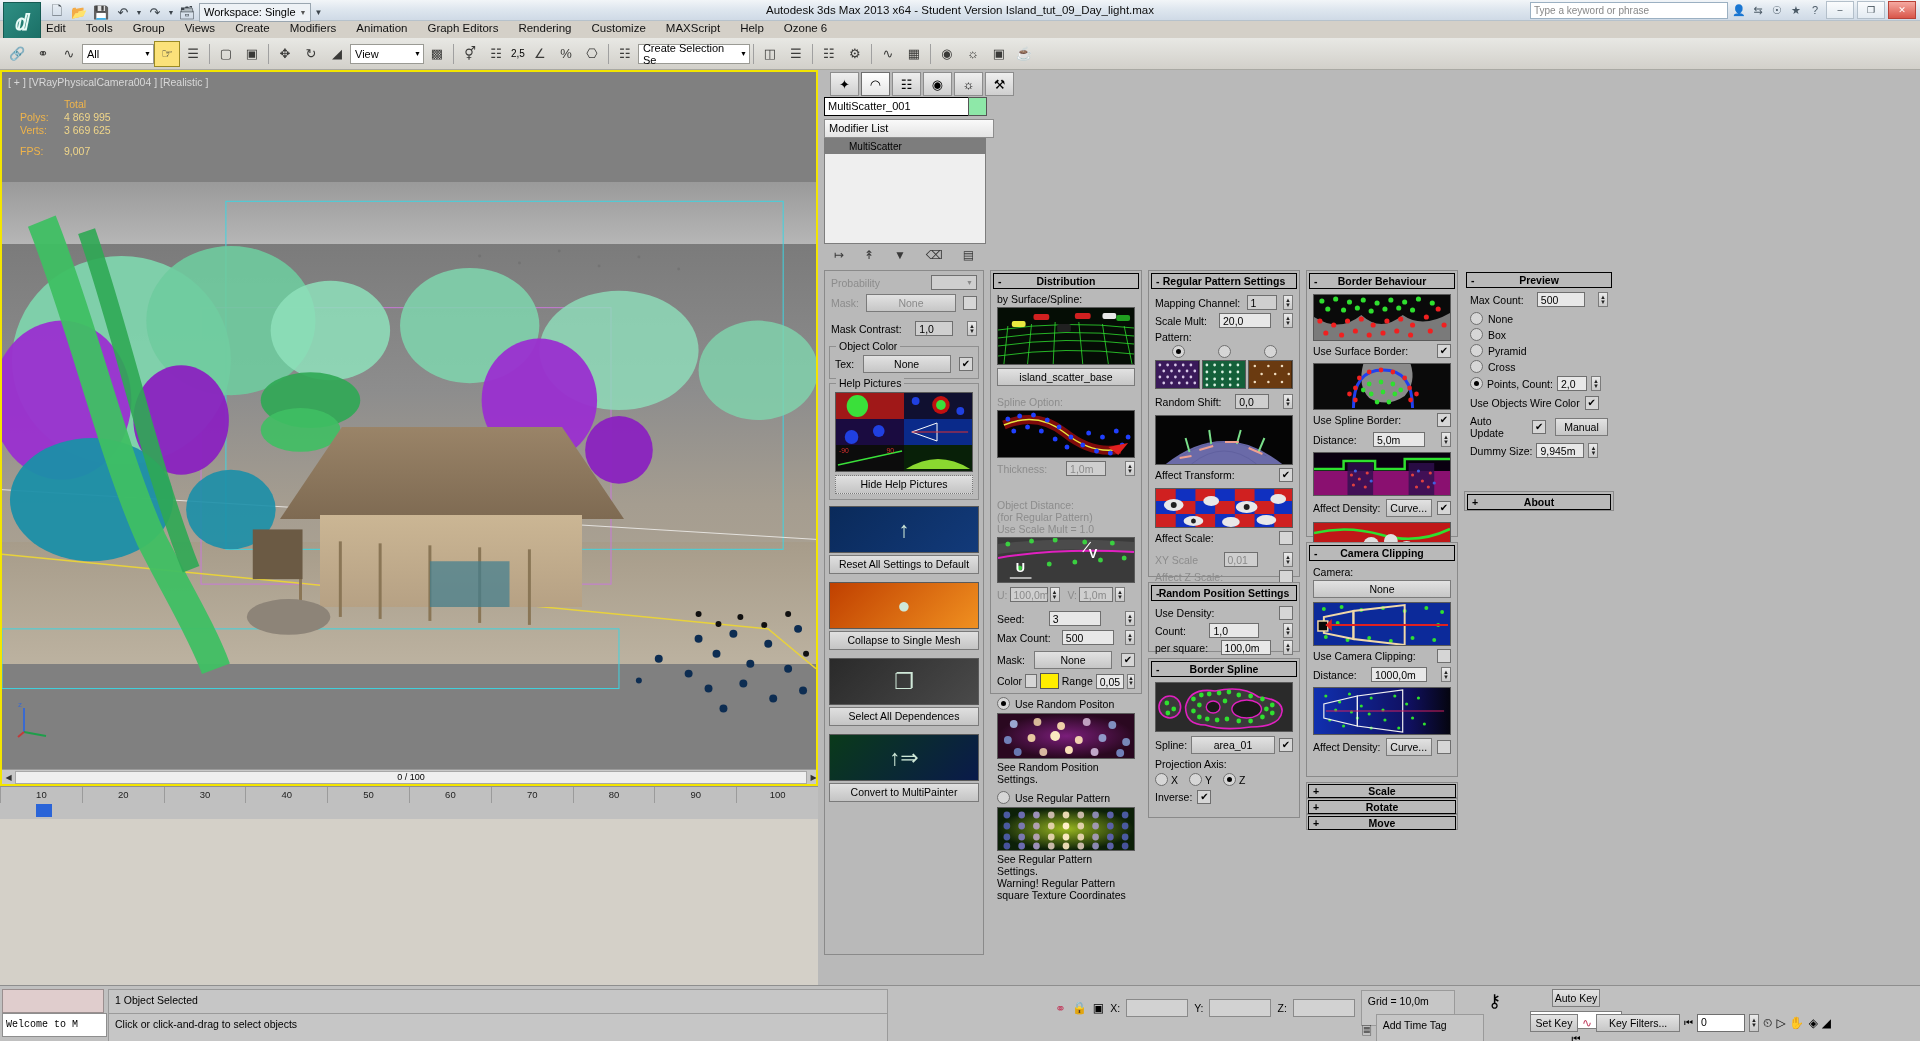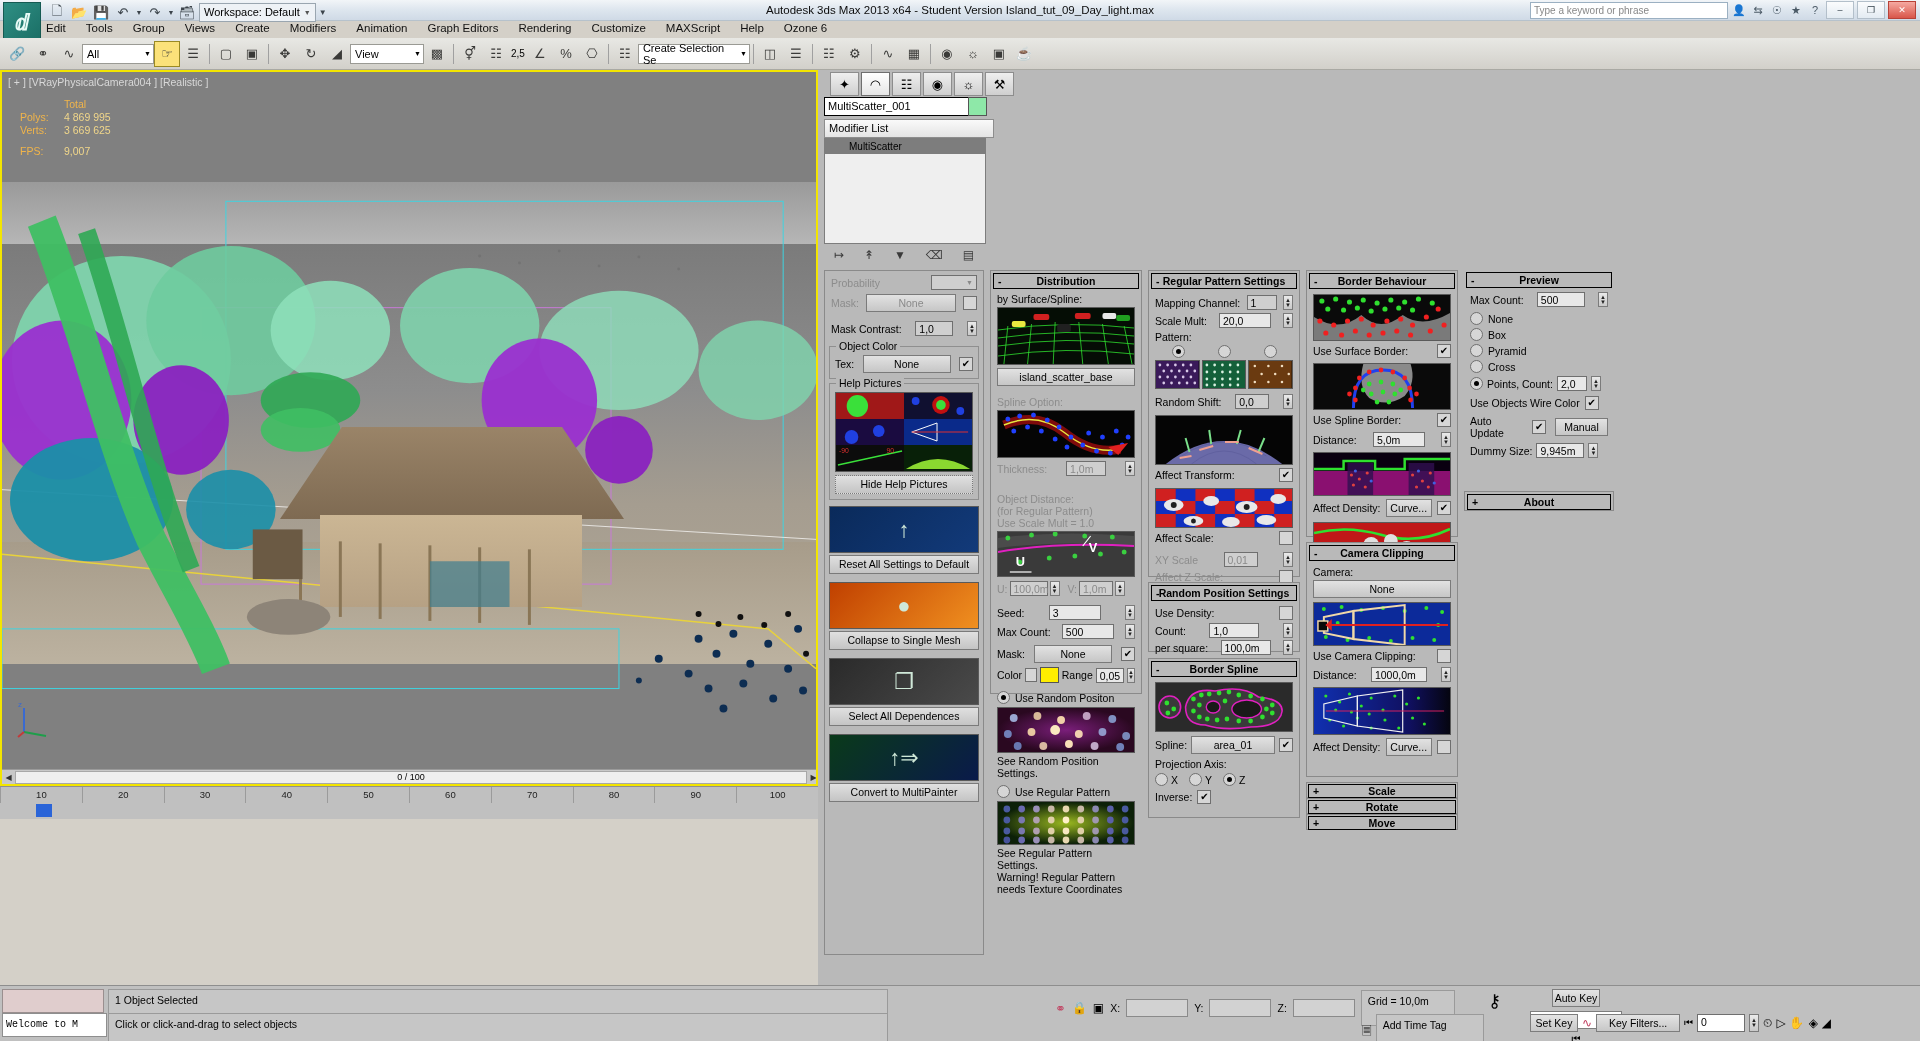--- a/index.html
+++ b/index.html
@@ -137,21 +137,21 @@
       <div class="qa">
         <div class="qab">🗋</div>
         <div class="qab">📂</div>
         <div class="qab">💾</div>
         <div class="qab">↶</div>
         <div class="qab" style="width:8px;font-size:7px;">▼</div>
         <div class="qab">↷</div>
         <div class="qab" style="width:8px;font-size:7px;">▼</div>
         <div class="qab">🗃</div>
         <div class="wsbox">
-          <span>Workspace: Default</span>
+          <span>Workspace: Single</span>
           <span class="tinyarrow">▼</span>
         </div>
         <div class="qab" style="width:10px;font-size:8px;">▼</div>
       </div>
     </div>
   </div>
 
   <div class="menubar" id="menubar">
       <div class="mi">Edit</div>
       <div class="mi">Tools</div>
@@ -521,21 +521,21 @@
         </div>
         <div class="row" style="margin-top:3px;justify-content:space-between;">
           <span class="lab dim">Thickness:</span>
           <div class="num dim" style="width:40px;">1,0m</div>
           <div class="spinner">
               <i>▲</i>
               <i>▼</i>
             </div>
         </div>
 
-        <div class="lab dim" style="margin-top:17px;">Object Distance:</div>
+        <div class="lab dim" style="margin-top:23px;">Object Distance:</div>
         <div class="lab dim">(for Regular Pattern)</div>
         <div class="lab dim">Use Scale Mult = 1.0</div>
 
         <div class="pic" style="height:44px;margin-top:2px;">
           <svg width="100%" height="100%" viewBox="0 0 138 44" preserveAspectRatio="none">
             <rect width="138" height="44" fill="#3a3a3a"></rect>
             <path d="M0 6 Q60 -2 138 4 L138 14 Q60 8 0 16 Z" fill="#4b4b4b"></path>
             <path d="M0 20 Q60 10 138 14" stroke="#e020c0" stroke-width="2" fill="none"></path>
             <g fill="#3ad040">
                 <circle cx="10" cy="6" r="2.5"></circle>
@@ -688,21 +688,21 @@
                 <circle cx="69" cy="38" r="3.4" fill="#e8d8b0"></circle>
                 <circle cx="84" cy="38" r="3.4" fill="#c8b8a8"></circle>
                 <circle cx="99" cy="38" r="3.4" fill="#8a88b0"></circle>
                 <circle cx="114" cy="38" r="3.4" fill="#5a60a8"></circle>
                 <circle cx="129" cy="38" r="3.4" fill="#46529a"></circle>
             </g>
           </svg>
         </div>
         <div class="lab" style="margin-top:2px;">See Regular Pattern Settings.</div>
         <div class="lab">Warning! Regular Pattern</div>
-        <div class="lab">needs Texture Coordinates</div>
+        <div class="lab">square Texture Coordinates</div>
       </div>
     </div>
 
     <div class="roll" style="left:330px;top:200px;width:152px;height:307px;">
       <div class="rollhdr">
         <span class="mn">-</span>
         <span>Regular Pattern Settings</span>
       </div>
       <div style="padding:4px 6px;">
         <div class="row" style="justify-content:space-between;">

